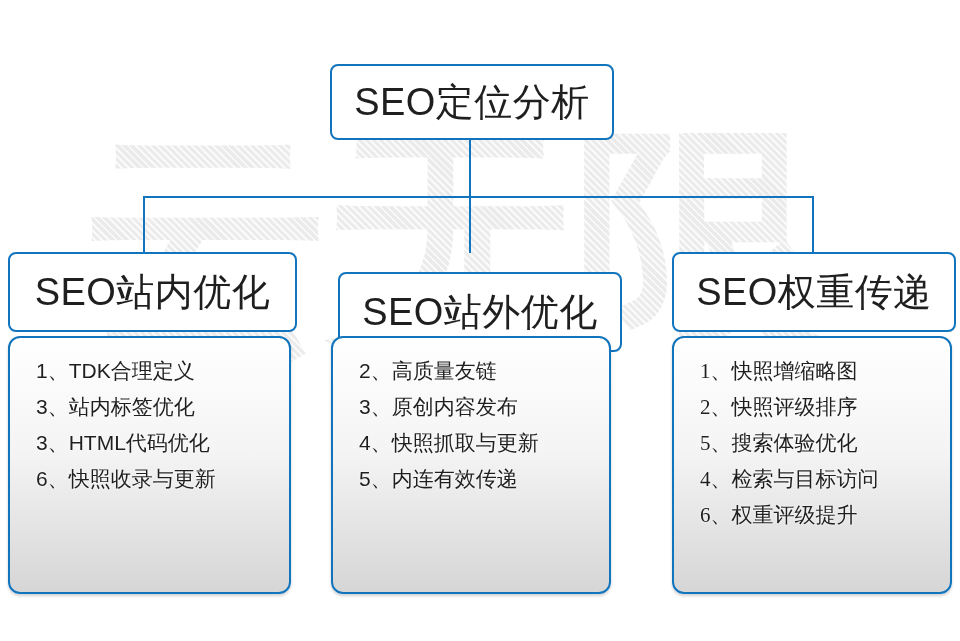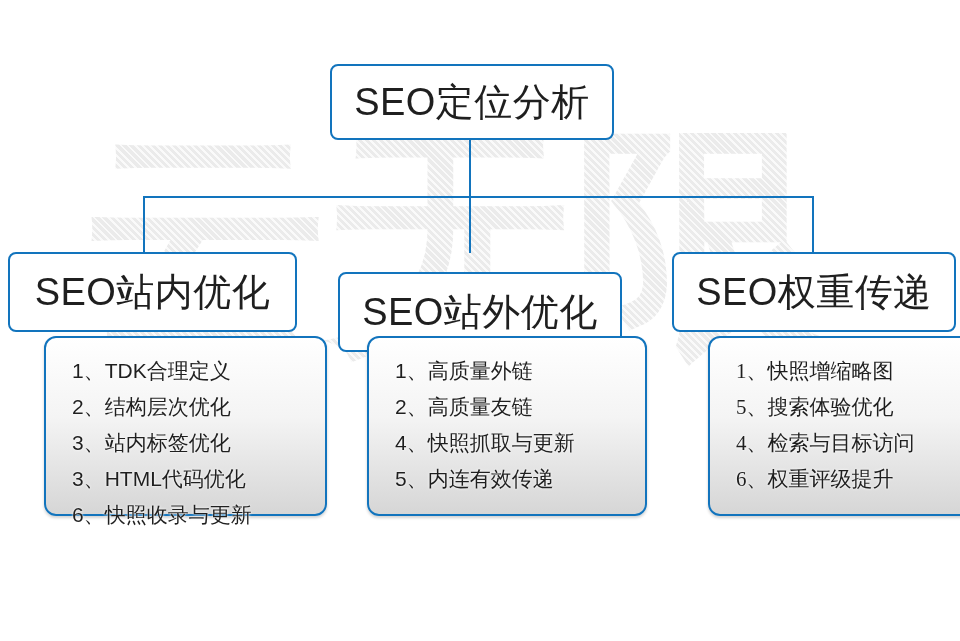--- a/index.html
+++ b/index.html
@@ -31,25 +31,25 @@
     position:absolute;z-index:3;background:#ffffff;
     border:2px solid #1274bd;border-radius:8px;
     display:flex;align-items:center;justify-content:center;
     font-size:38px;font-weight:400;letter-spacing:0.5px;
   }
   .root-box{left:330px;top:64px;width:280px;height:72px;}
   .hdr-1{left:8px;  top:252px;width:285px;height:76px;align-items:center;}
   .hdr-2{left:338px;top:252px;width:280px;height:76px;margin-top:20px;}
   .hdr-3{left:672px;top:252px;width:280px;height:76px;}
   .list{
-    position:absolute;z-index:3;top:336px;height:180px;
+    position:absolute;z-index:3;top:336px;height:258px;
     border:2px solid #1274bd;border-radius:12px;
     background:linear-gradient(180deg,#ffffff 0%,#f4f4f4 45%,#d6d6d6 100%);
     box-shadow:0 2px 3px rgba(0,0,0,.18);
-    padding:15px 0 0 26px;box-sizing:border-box;margin-left:36px;
+    padding:15px 0 0 26px;box-sizing:border-box;
   }
   .list-1{left:8px;  width:283px;}
   .list-2{left:331px;width:280px;}
   .list-3{left:672px;width:280px;font-family:Liberation Serif, serif;}
   .list-item{
     font-size:21px;line-height:36px;white-space:nowrap;
     text-shadow:0 0 3px #ffffff,0 0 1px #ffffff;
   }
 </style>
 </head>
@@ -68,39 +68,39 @@
 
   <div class="node root-box">
     <span>SEO定位分析</span>
   </div>
 
   <div class="node hdr-1">
     <span>SEO站内优化</span>
   </div>
   <div class="list list-1">
     <div class="list-item">1、TDK合理定义</div>
-    <div class="list-item">2、结构层次优化</div>
     <div class="list-item">3、站内标签优化</div>
     <div class="list-item">3、HTML代码优化</div>
     <div class="list-item">6、快照收录与更新</div>
   </div>
 
   <div class="node hdr-2">
     <span>SEO站外优化</span>
   </div>
   <div class="list list-2">
-    <div class="list-item">1、高质量外链</div>
     <div class="list-item">2、高质量友链</div>
+    <div class="list-item">3、原创内容发布</div>
     <div class="list-item">4、快照抓取与更新</div>
     <div class="list-item">5、内连有效传递</div>
   </div>
 
   <div class="node hdr-3">
     <span>SEO权重传递</span>
   </div>
   <div class="list list-3">
     <div class="list-item">1、快照增缩略图</div>
+    <div class="list-item">2、快照评级排序</div>
     <div class="list-item">5、搜索体验优化</div>
     <div class="list-item">4、检索与目标访问</div>
     <div class="list-item">6、权重评级提升</div>
   </div>
 
 </div>
 
 </body></html>

